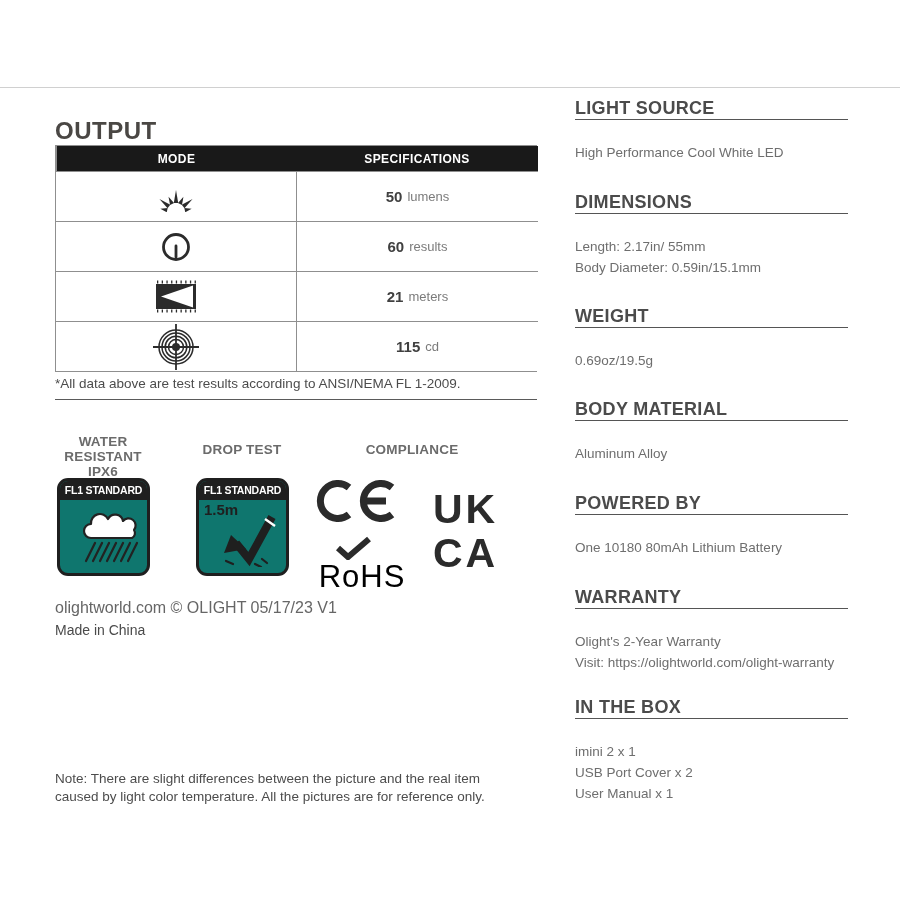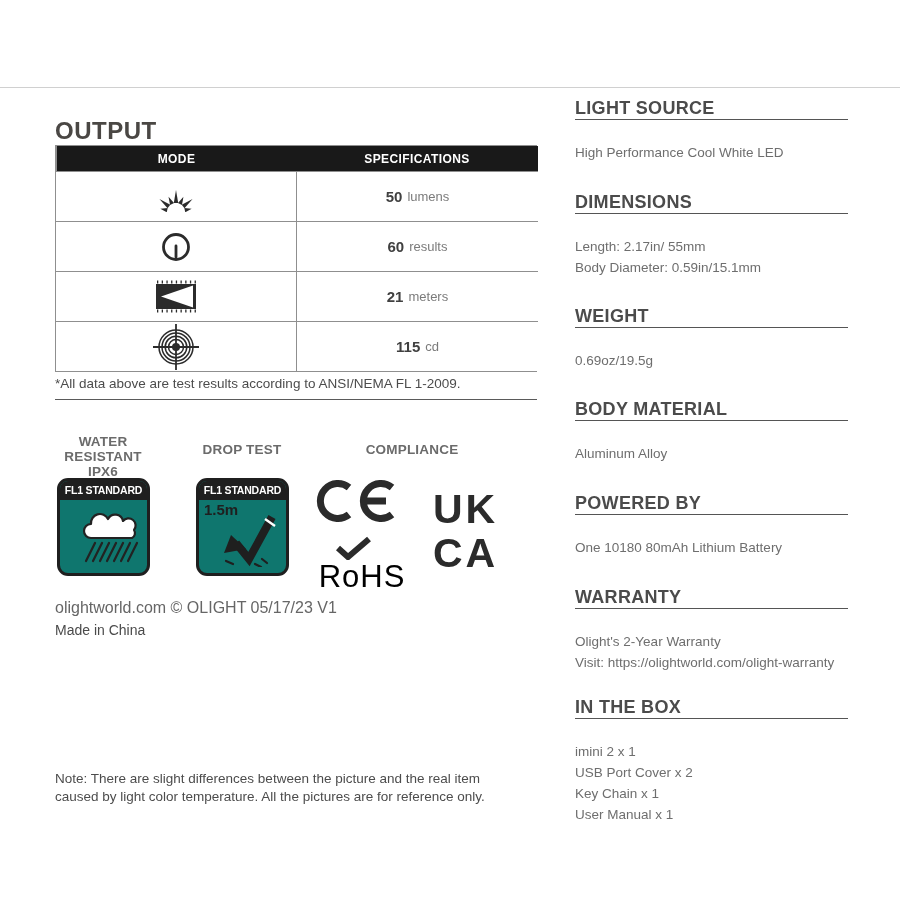--- a/index.html
+++ b/index.html
@@ -263,16 +263,15 @@
   <div class="r-section s5">
     <div class="r-title">WARRANTY</div>
     <div class="r-line">Olight's 2-Year Warranty</div>
     <div class="r-line">Visit: https://olightworld.com/olight-warranty</div>
   </div>
 
   <div class="r-section s6">
     <div class="r-title">IN THE BOX</div>
     <div class="r-line">imini 2 x 1</div>
     <div class="r-line">USB Port Cover x 2</div>
-    <div class="r-line">Key Chain x 1</div>
     <div class="r-line">User Manual x 1</div>
   </div>
 </div>
 
 </body></html>

